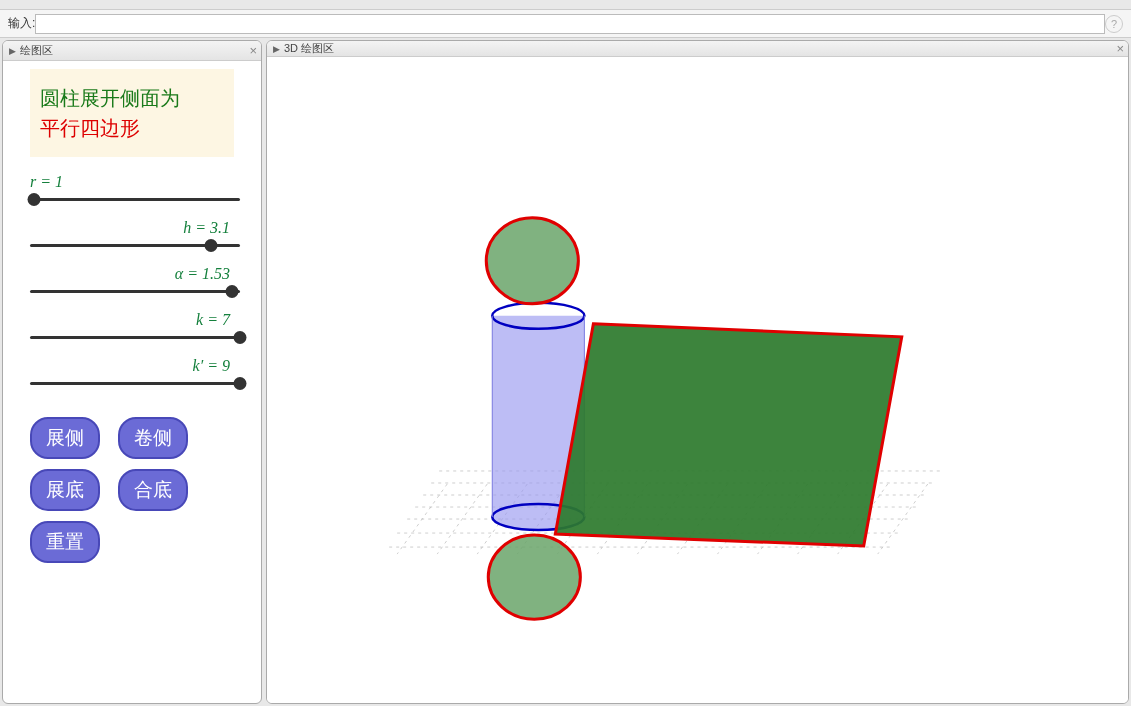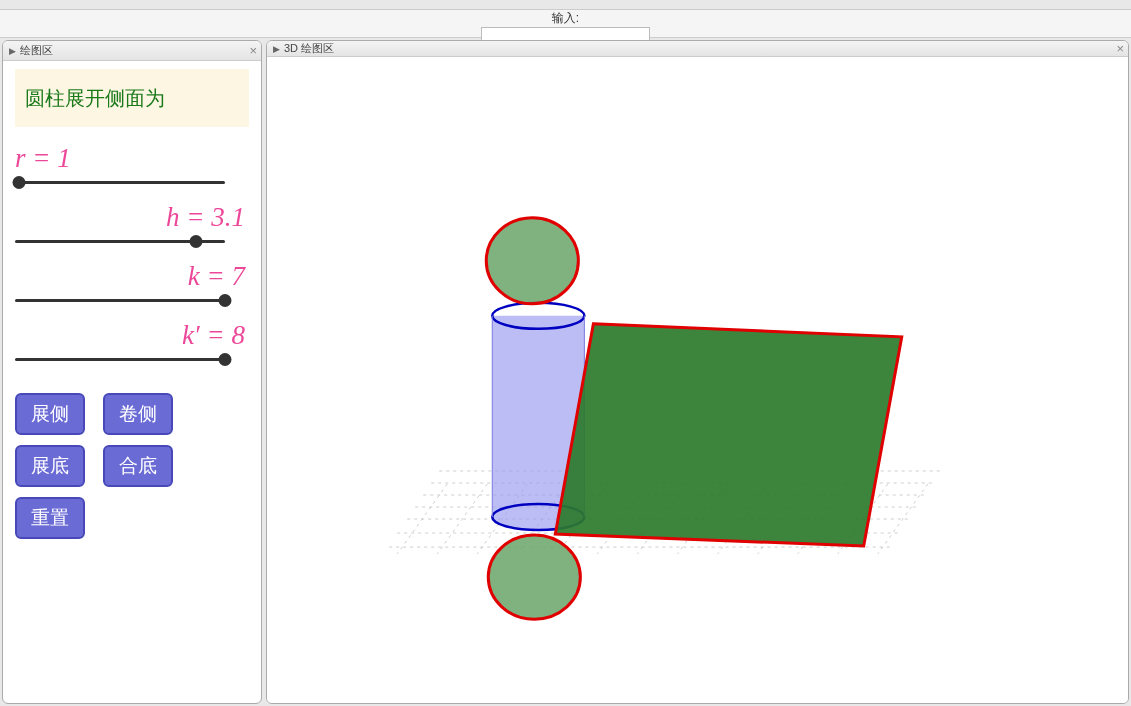--- a/index.html
+++ b/index.html
@@ -15,22 +15,21 @@
     height: 10px;
     background: #e8e8e8;
     border-bottom: 1px solid #ccc;
   }
   .input-bar {
     display: flex;
     align-items: center;
     height: 28px;
     background: #f5f5f5;
     border-bottom: 1px solid #ccc;
-    padding: 0 24px;
-    flex-direction: column;
+    padding: 0 8px;
   }
   .input-bar label {
     font-size: 12px;
     color: #333;
   }
   .input-bar input {
     flex: 1;
     height: 20px;
     border: 1px solid #bbb;
     background: #fff;
@@ -86,40 +85,40 @@
     color: #666;
   }
   .panel-header .close {
     position: absolute;
     right: 4px;
     font-size: 13px;
     color: #888;
     cursor: pointer;
   }
   .panel-body-left {
-    padding: 8px 12px;
+    padding: 8px 27px;
     overflow-y: auto;
   }
   .title-box {
     background: #fdf6e3;
     padding: 14px 10px;
     margin-bottom: 16px;
     font-size: 20px;
     line-height: 1.5;
   }
   .title-box .line1 { color: #1a7a1a; font-weight: 500; }
   .title-box .line2 { color: #d00; font-weight: 500; }
   .slider-group {
     margin-bottom: 14px;
   }
   .slider-label {
-    font-size: 27px;
+    font-size: 16px;
     font-style: italic;
     font-family: "Times New Roman", serif;
-    color: #ec4899;
+    color: #15803d;
     text-align: right;
     padding-right: 4px;
     margin-bottom: 2px;
   }
   .slider-label.left { text-align: left; }
   .slider {
     position: relative;
     width: 210px;
     height: 12px;
   }
@@ -144,21 +143,21 @@
   .button-grid {
     margin-top: 28px;
     display: grid;
     grid-template-columns: 70px 70px;
     gap: 10px 18px;
   }
   .btn {
     background: #6b6bd6;
     color: #fff;
     border: 2px solid #4848b8;
-    border-radius: 6px;
+    border-radius: 18px;
     font-size: 19px;
     padding: 6px 0;
     text-align: center;
     cursor: pointer;
     font-family: "Microsoft YaHei", sans-serif;
   }
   .panel-body-right {
     flex: 1;
     background: #fff;
     position: relative;
@@ -180,45 +179,53 @@
   <div class="panel panel-left">
     <div class="panel-header">
       <span class="arrow">▶</span>
       <span>绘图区</span>
       <span class="close">×</span>
     </div>
     <div class="panel-body-left">
 
       <div class="title-box">
         <div class="line1">圆柱展开侧面为</div>
+        <div class="line2">平行四边形</div>
       </div>
 
       <div class="slider-group">
         <div class="slider-label left">r = 1</div>
         <div class="slider">
             <div class="slider-track"></div>
             <div class="slider-thumb" style="left:2%"></div>
           </div>
       </div>
       <div class="slider-group">
         <div class="slider-label">h = 3.1</div>
         <div class="slider">
             <div class="slider-track"></div>
             <div class="slider-thumb" style="left:86%"></div>
           </div>
       </div>
       <div class="slider-group">
+        <div class="slider-label">α = 1.53</div>
+        <div class="slider">
+            <div class="slider-track"></div>
+            <div class="slider-thumb" style="left:96%"></div>
+          </div>
+      </div>
+      <div class="slider-group">
         <div class="slider-label">k = 7</div>
         <div class="slider">
             <div class="slider-track"></div>
             <div class="slider-thumb" style="left:100%"></div>
           </div>
       </div>
       <div class="slider-group">
-        <div class="slider-label">k′ = 8</div>
+        <div class="slider-label">k′ = 9</div>
         <div class="slider">
             <div class="slider-track"></div>
             <div class="slider-thumb" style="left:100%"></div>
           </div>
       </div>
 
       <div class="button-grid">
         <div class="btn">展侧</div>
         <div class="btn">卷侧</div>
         <div class="btn">展底</div>

